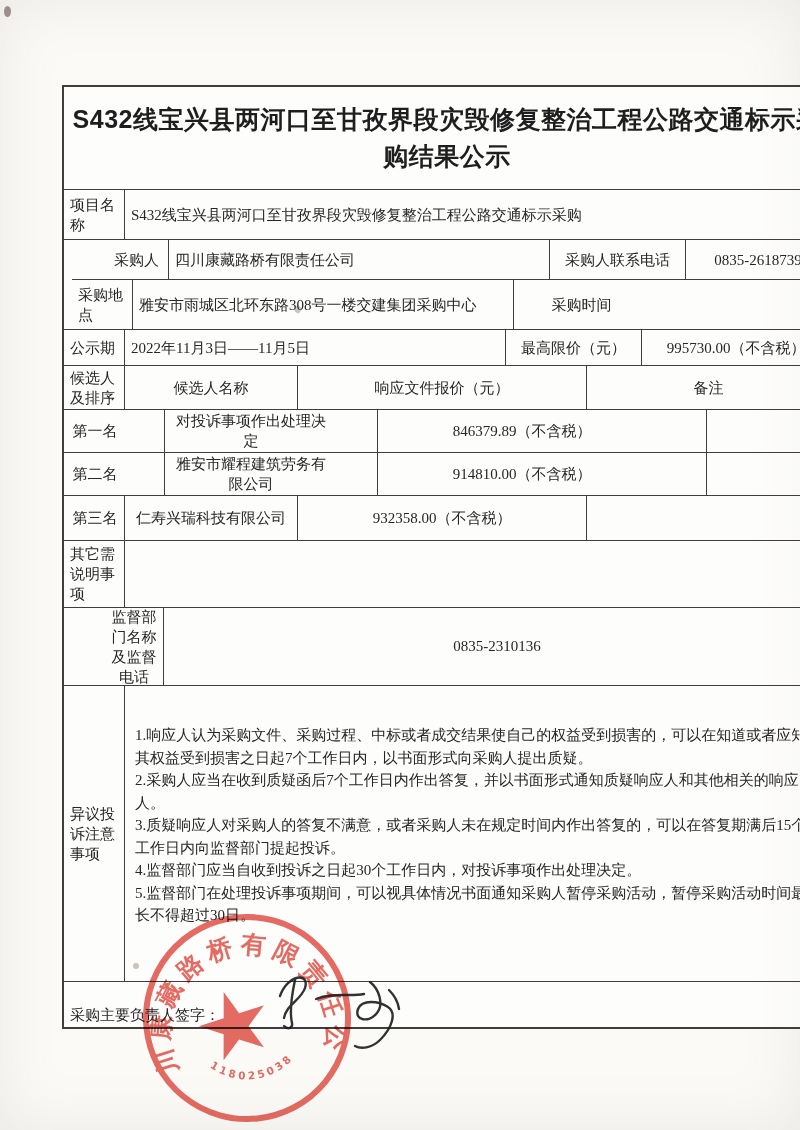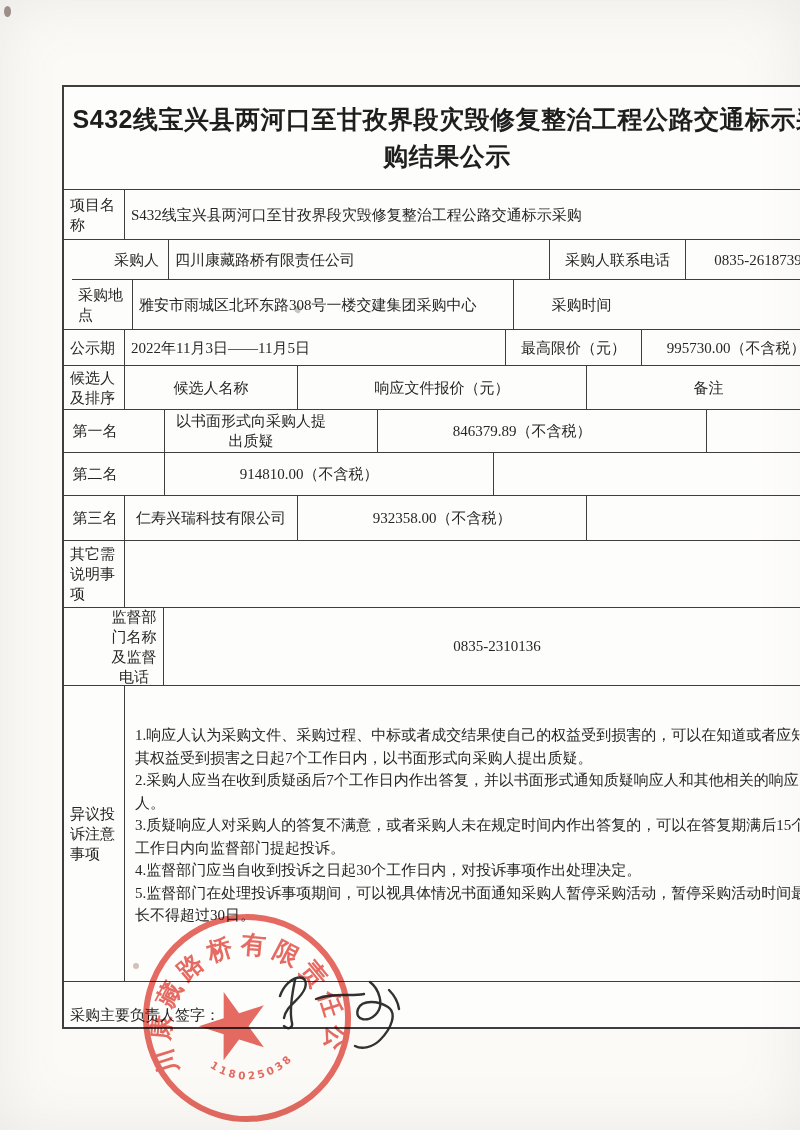--- a/index.html
+++ b/index.html
@@ -110,27 +110,28 @@
 
     <div class="row h-chead">
       <div class="cell w-label">候选人及排序</div>
       <div class="cell w-name c-center">候选人名称</div>
       <div class="cell w-price c-center">响应文件报价（元）</div>
       <div class="cell w-last c-center">备注</div>
     </div>
 
     <div class="row h-cand">
       <div class="cell w-label c-center">第一名</div>
-      <div class="cell w-name c-center">以书面形式向采购人提出质疑</div>
+      <div class="cell w-name c-center">对投诉事项作出处理决定</div>
       <div class="cell w-price c-center">846379.89（不含税）</div>
       <div class="cell w-last c-center"></div>
     </div>
 
     <div class="row h-cand">
       <div class="cell w-label c-center">第二名</div>
+      <div class="cell w-name c-center">雅安市耀程建筑劳务有限公司</div>
       <div class="cell w-price c-center">914810.00（不含税）</div>
       <div class="cell w-last c-center"></div>
     </div>
 
     <div class="row h-cand3">
       <div class="cell w-label c-center">第三名</div>
       <div class="cell w-name c-center">仁寿兴瑞科技有限公司</div>
       <div class="cell w-price c-center">932358.00（不含税）</div>
       <div class="cell w-last c-center"></div>
     </div>

